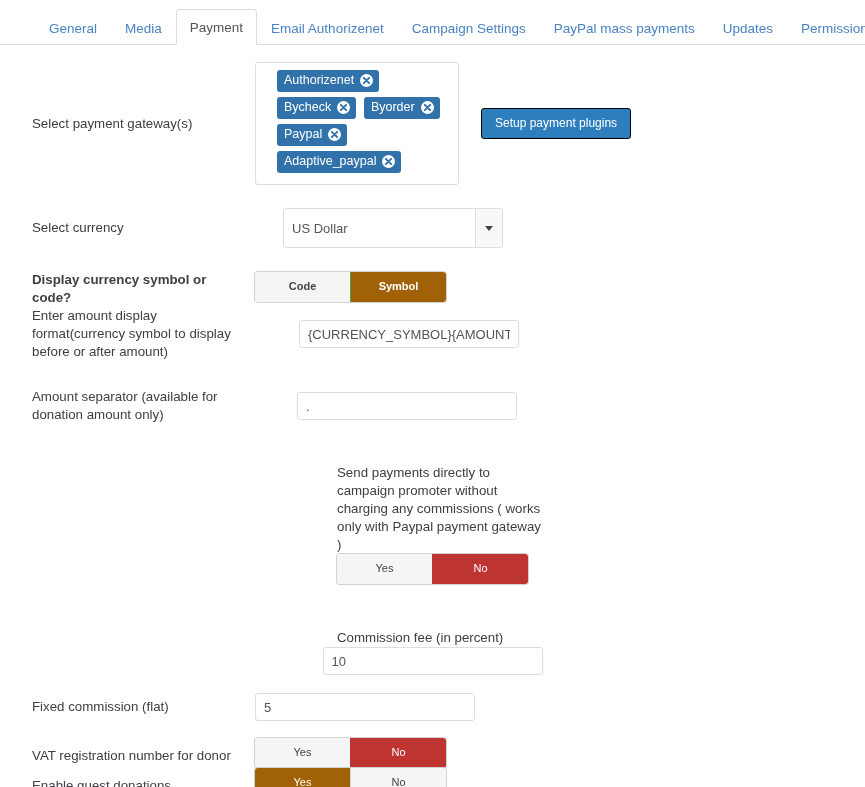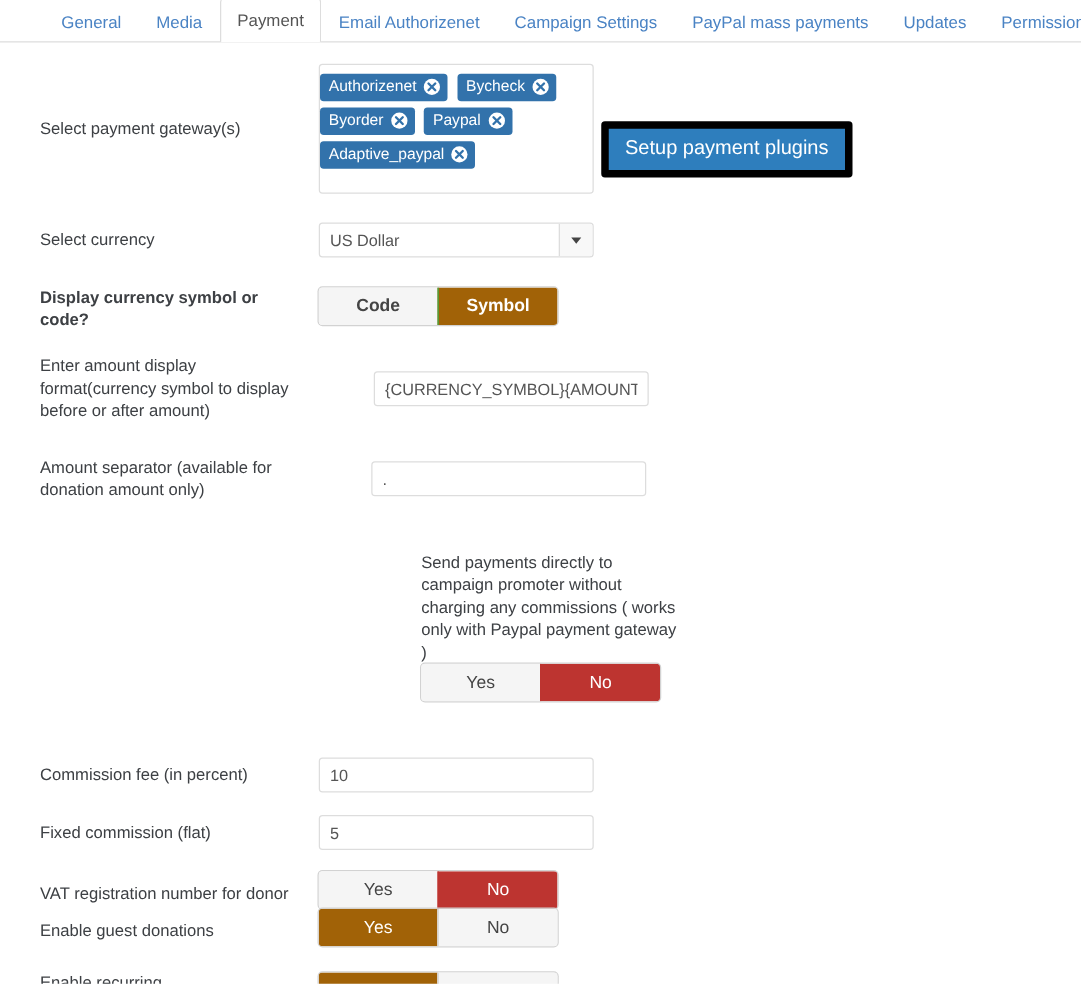--- a/index.html
+++ b/index.html
@@ -12,21 +12,21 @@
     height: 787px;
     font-family: "Liberation Sans", sans-serif;
     font-size: 13px;
     color: #333333;
     overflow: hidden;
   }
 
   
   .tabs-bar {
     position: relative;
-    height: 34px;
+    height: 45px;
     padding-left: 35px;
     box-sizing: border-box;
     border-bottom: 1px solid #dddddd;
     display: flex;
     align-items: flex-end;
   }
   .tab {
     font-size: 13.5px;
     color: #4a83c4;
     padding: 9px 13px 8px 13px;
@@ -65,26 +65,26 @@
     line-height: 18px;
     color: #3d4044;
   }
   .field {
     flex: 1;
     position: relative;
   }
 
   
   .tagbox {
-    width: 220px;
+    width: 204px;
     min-height: 104px;
     border: 1px solid #dddddd;
     border-radius: 3px;
     background: #ffffff;
-    padding: 7px 6px 6px 0;
+    padding: 7px 6px 6px 21px;
     box-sizing: border-box;
   }
   .tag {
     display: inline-flex;
     align-items: center;
     background: #3272ab;
     color: #ffffff;
     border-radius: 3px;
     font-size: 12.5px;
     line-height: 13px;
@@ -108,23 +108,23 @@
     font-weight: bold;
     cursor: pointer;
   }
   .tag .x svg { display:block; }
 
   .setup-btn {
     position: absolute;
     left: 226px;
     top: 46px;
     background: #2e7ebd;
-    border: 6px solid #000000;
+    border: 1px solid #000000;
     color: #ffffff;
-    font-size: 16px;
+    font-size: 12px;
     font-family: "Liberation Sans", sans-serif;
     padding: 7px 13px 8px 13px;
     border-radius: 3px;
     cursor: pointer;
     white-space: nowrap;
   }
 
   
   .txt {
     width: 220px;
@@ -137,21 +137,21 @@
     font-size: 13px;
     font-family: "Liberation Sans", sans-serif;
     color: #555555;
     outline: none;
   }
   .txt::placeholder { color: #999999; }
 
   
   .selectwrap {
     width: 220px;
-    height: 28px;
+    height: 40px;
     box-sizing: border-box;
     border: 1px solid #dddddd;
     border-radius: 3px;
     background: #ffffff;
     display: flex;
     align-items: stretch;
     overflow: hidden;
     cursor: pointer;
   }
   .selectwrap .val {
@@ -181,21 +181,21 @@
   .toggle {
     display: inline-flex;
     border-radius: 3px;
     overflow: hidden;
     box-shadow: 0 0 0 1px #d2d2d2;
   }
   .toggle .opt {
     min-width: 75px;
     text-align: center;
     padding: 7px 10px 8px 10px;
-    font-size: 14px;
+    font-size: 11px;
     line-height: 15px;
     background: #f5f5f5;
     color: #444444;
     cursor: pointer;
     user-select: none;
   }
   .toggle .opt + .opt { border-left: 1px solid #d2d2d2; }
   .toggle .opt.on-green {
     background: #a16207;
     color: #ffffff;
@@ -265,21 +265,21 @@
             <svg width="9" height="9" viewBox="0 0 10 10" aria-hidden="true">
                 <path d="M2 2 L8 8 M8 2 L2 8" stroke="#3272ab" stroke-width="2.1" stroke-linecap="round" fill="none"></path>
               </svg>
           </span>
         </span>
       </div>
       <button class="setup-btn">Setup payment plugins</button>
     </div>
   </div>
 
-  <div class="row" style="margin-top:23px;">
+  <div class="row" style="margin-top:23px;gap:28px;">
     <div class="label">Select currency</div>
     <div class="field">
       <div class="selectwrap">
         <span class="val">US Dollar</span>
         <span class="arrow">
             <span class="caret"></span>
           </span>
       </div>
     </div>
   </div>
@@ -287,21 +287,21 @@
   <div class="row" style="margin-top:18px;font-weight:bold;">
     <div class="label" style="padding-top:5px;">Display currency symbol or code?</div>
     <div class="field">
       <div class="toggle">
         <div class="opt">Code</div>
         <div class="opt on-green">Symbol</div>
       </div>
     </div>
   </div>
 
-  <div class="row" style="margin-top:19px;gap:44px;">
+  <div class="row" style="gap:44px;">
     <div class="label">Enter amount display format(currency symbol to display before or after amount)</div>
     <div class="field">
       <input class="txt" type="text" value="{CURRENCY_SYMBOL}{AMOUNT}" style="">
     </div>
   </div>
 
   <div class="row" style="margin-top:27px;gap:42px;">
     <div class="label">Amount separator (available for donation amount only)</div>
     <div class="field">
       <input class="txt" type="text" value="." style="">
@@ -311,21 +311,21 @@
   <div class="row" style="margin-top:36px;flex-direction:column;">
     <div class="label" style="padding-top:4px;">Send payments directly to campaign promoter without charging any commissions ( works only with Paypal payment gateway )</div>
     <div class="field">
       <div class="toggle">
         <div class="opt">Yes</div>
         <div class="opt on-red">No</div>
       </div>
     </div>
   </div>
 
-  <div class="row" style="margin-top:45px;">
+  <div class="row" style="margin-top:45px;flex-direction:column;">
     <div class="label">Commission fee (in percent)</div>
     <div class="field">
       <input class="txt" type="text" value="10" style="">
     </div>
   </div>
 
   <div class="row" style="margin-top:18px;">
     <div class="label">Fixed commission (flat)</div>
     <div class="field">
       <input class="txt" type="text" value="5" style="">

